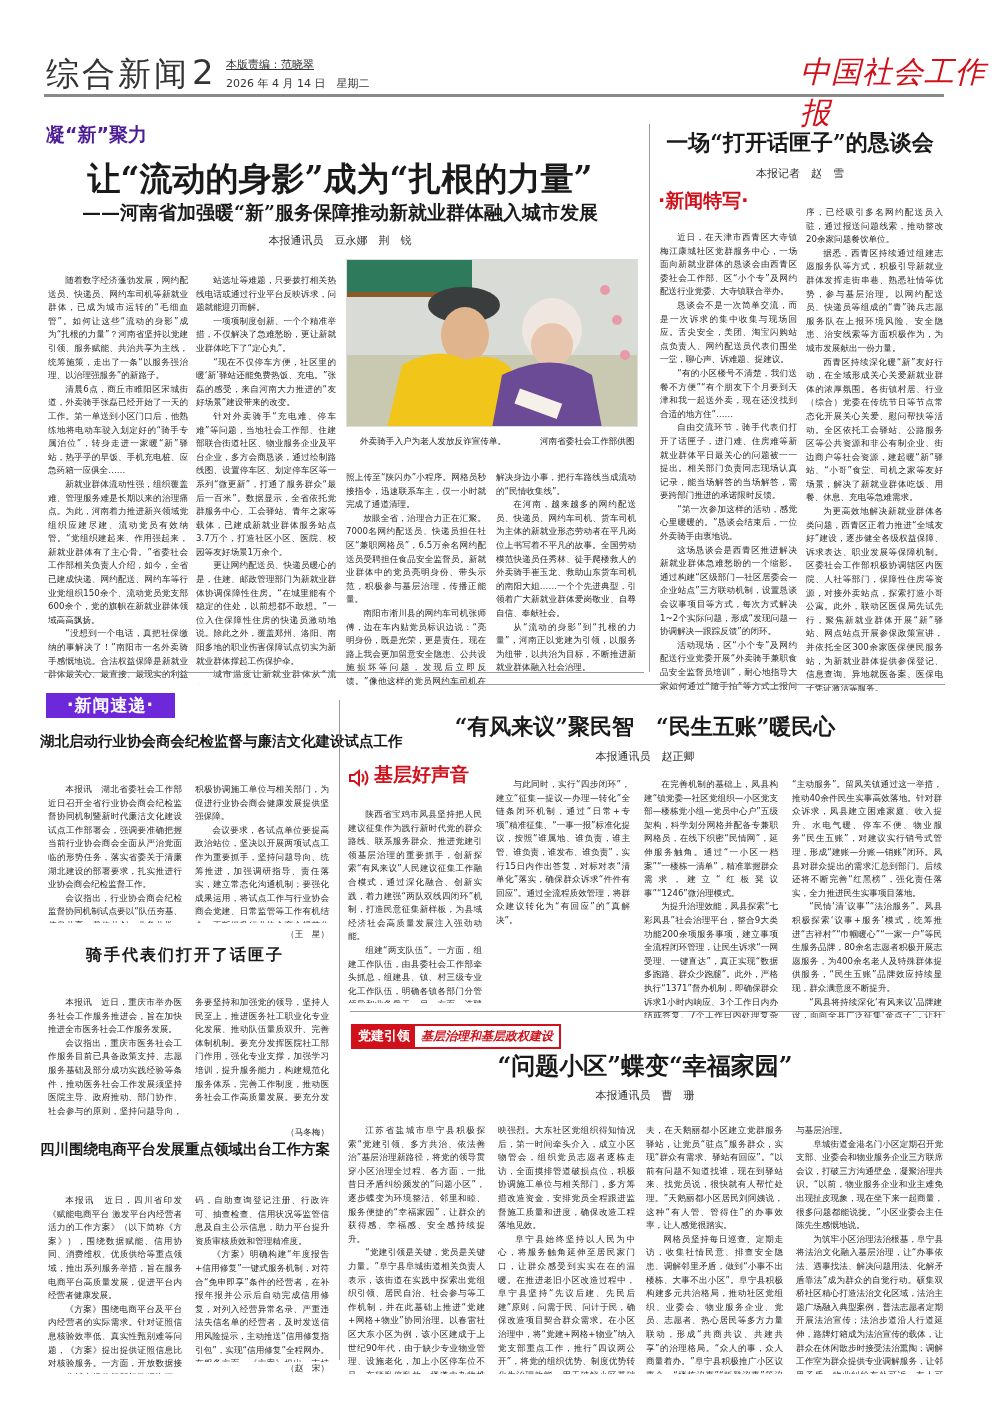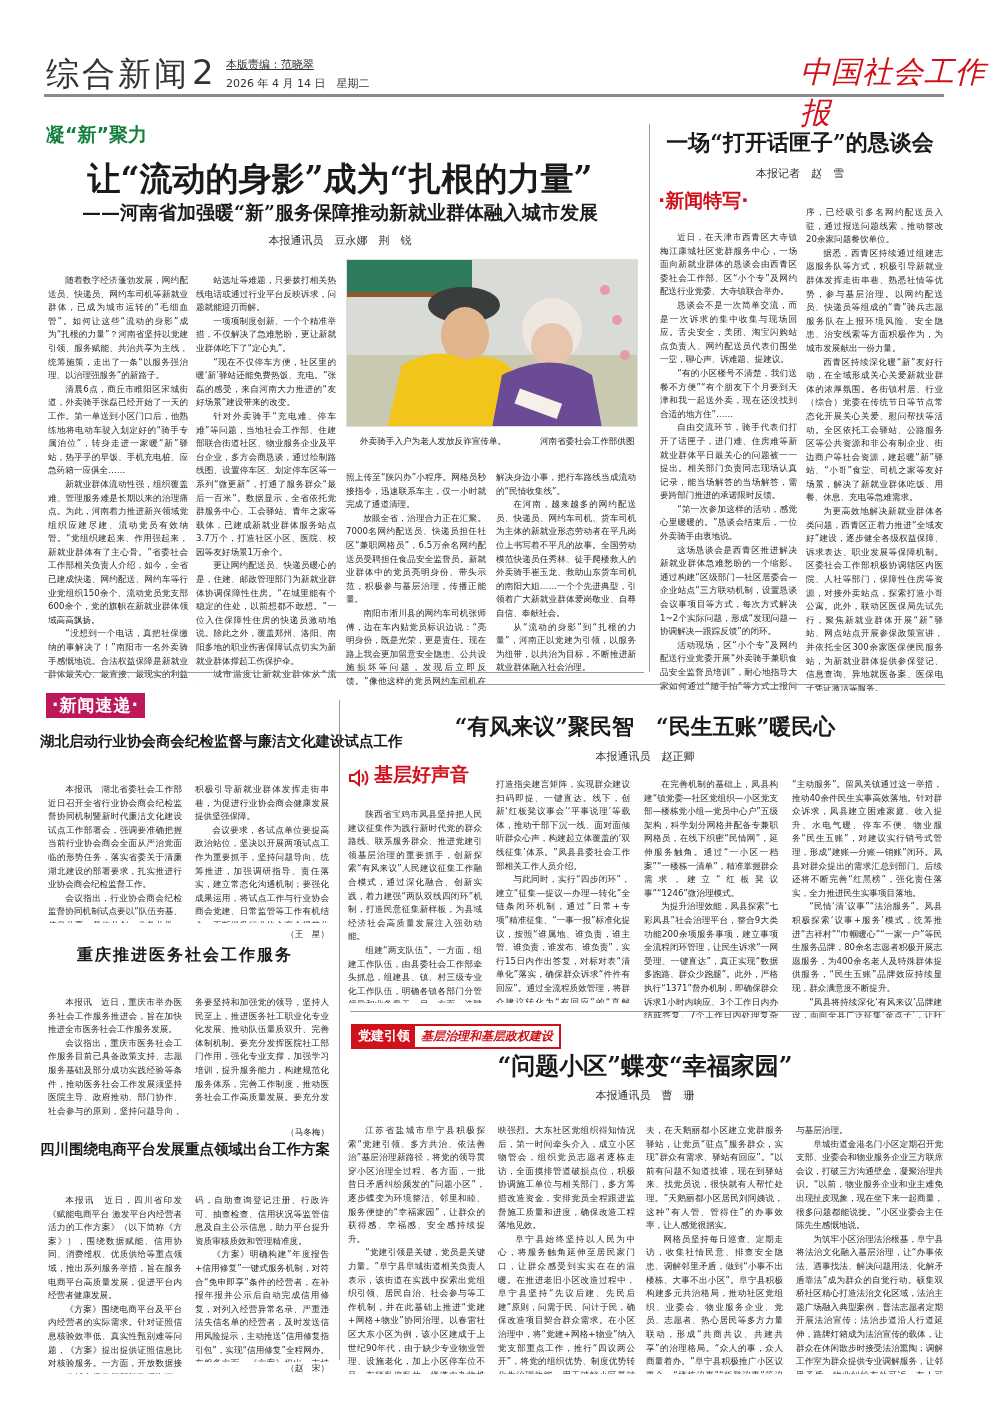--- a/index.html
+++ b/index.html
@@ -10,31 +10,31 @@
 
   
   .section-name { left: 46px; top: 52px; font-size: 33px; letter-spacing: 3px; color: #333; font-family: "DejaVu Sans", sans-serif; }
   .page-num { left: 192px; top: 52px; font-size: 34px; color: #333; }
   .editor { left: 226px; top: 57px; font-size: 11px; color: #333; text-decoration: underline; }
   .date { left: 226px; top: 76px; font-size: 11px; color: #333; }
   .paper-logo { left: 800px; top: 52px; font-size: 30px; color: #d0101a; font-family: "DejaVu Serif", serif; font-style: italic; letter-spacing: 1px; }
   .mast-rule { left: 44px; top: 94px; width: 900px; height: 3px; background: #8a8a8a; }
 
   
-  .kicker { color: #15803d; font-weight: bold; font-size: 19px; }
+  .kicker { color: #4c1d95; font-weight: bold; font-size: 19px; }
   .headline { font-family: "DejaVu Serif", serif; font-weight: bold; color: #1a1a1a; text-align: center; white-space: nowrap; }
   .byline { font-size: 11px; color: #333; text-align: center; }
   .col { font-size: 8.6px; line-height: 13.6px; color: #2a2a2a; text-align: justify; overflow: hidden; margin-top: 16px; }
   .col p { text-indent: 2em; }
   .sig { text-align: right; }
 
   .vrule { background: #9a9a9a; width: 1px; }
   .hrule { background: #9a9a9a; height: 1px; }
 
-  .red-tag { background: #be185d; color: #fff; font-weight: bold; font-size: 17px; padding: 1px 6px; letter-spacing: 1px; }
+  .red-tag { background: #6d28d9; color: #fff; font-weight: bold; font-size: 17px; padding: 1px 21px; letter-spacing: 1px; }
   .red-label { color: #d0101a; font-weight: bold; font-size: 19px; }
 
   .photo { overflow: hidden; border: 1px solid #ddd; }
   .caption { font-size: 8.6px; color: #222; }
 
   .party-tag { display: flex; border: 2px solid #d0101a; }
   .party-tag .left { background: #d0101a; color: #fff; font-weight: bold; font-size: 13px; padding: 1px 5px; }
   .party-tag .right { color: #d0101a; font-size: 12px; padding: 2px 6px; font-style: italic; font-family: "DejaVu Serif", serif; font-weight: bold; }
 </style>
 </head>
@@ -128,26 +128,26 @@
 <div class="abs hrule" style="left:440px; top:684px; width:505px;"></div>
 
 <div class="abs red-tag" style="left:46px; top:693px;">·新闻速递·</div>
 
 <div class="abs headline" style="left:40px; top:732px; width:290px; font-size:14.5px;">湖北启动行业协会商会纪检监督与廉洁文化建设试点工作</div>
 <div class="abs col" style="left:48px; top:767px; width:134px; height:140px;">
   <p>本报讯　湖北省委社会工作部近日召开全省行业协会商会纪检监督协同机制暨新时代廉洁文化建设试点工作部署会，强调要准确把握当前行业协会商会全面从严治党面临的形势任务，落实省委关于清廉湖北建设的部署要求，扎实推进行业协会商会纪检监督工作。</p>
   <p>会议指出，行业协会商会纪检监督协同机制试点要以“队伍夯基、信息共享、载体共创、业务共学、问题共治”“五共协同”为重点，推动行业协会商会纪检监督工作规范化、标准化、常态化水平提升。新时代廉洁文化建设要聚焦以文化人、以文养廉，充</p>
 </div>
 <div class="abs col" style="left:195px; top:767px; width:134px; height:140px;">
-  <p style="text-indent:0">积极引导新就业群体发挥走街串巷，为促进行业协会商会健康发展提供坚强保障。</p>
+  <p style="text-indent:0">积极协调施工单位与相关部门，为促进行业协会商会健康发展提供坚强保障。</p>
   <p>会议要求，各试点单位要提高政治站位，坚决以开展两项试点工作为重要抓手，坚持问题导向、统筹推进，加强调研指导、责任落实，建立常态化沟通机制；要强化成果运用，将试点工作与行业协会商会党建、日常监管等工作有机结合，不断提升行业协会商会规范化建设水平，推动形成风清气正的良好环境，促进行业协会商会健康发展。</p>
 </div>
 <div class="abs col sig" style="left:195px; top:912px; width:134px; height:14px;">（王　星）</div>
 
-<div class="abs headline" style="left:40px; top:945px; width:290px; font-size:16px; letter-spacing:2px;">重庆推进医务社会工作服务</div>
+<div class="abs headline" style="left:40px; top:945px; width:290px; font-size:16px; letter-spacing:2px;">骑手代表们打开了话匣子</div>
 <div class="abs col" style="left:48px; top:980px; width:134px; height:122px;">
   <p>本报讯　近日，重庆市举办医务社会工作服务推进会，旨在加快推进全市医务社会工作服务发展。</p>
   <p>会议指出，重庆市医务社会工作服务目前已具备政策支持、志愿服务基础及部分成功实践经验等条件，推动医务社会工作发展须坚持医院主导、政府推动、部门协作、社会参与的原则，坚持问题导向，聚焦患者需求，在依托医院社工部门开展服务的同时，积极引入社会力量，形成多元参与、协同发力的工作格局，为广大患者提供全方位社会支持。</p>
 
 </div>
 <div class="abs col" style="left:195px; top:980px; width:134px; height:108px;">
   <p style="text-indent:0">务要坚持和加强党的领导，坚持人民至上，推进医务社工职业化专业化发展、推动队伍量质双升、完善体制机制。要充分发挥医院社工部门作用，强化专业支撑，加强学习培训，提升服务能力，构建规范化服务体系，完善工作制度，推动医务社会工作高质量发展。要充分发挥典型引领带动、搭建交流互动平台，为事业发展营造良好氛围。</p>
 </div>
 <div class="abs col sig" style="left:195px; top:1110px; width:134px; height:14px;">（马冬梅）</div>
 
@@ -177,21 +177,20 @@
   </span>
   <span class="red-label" style="margin-left:4px;">基层好声音</span>
 </div>
 
 <div class="abs col" style="left:348px; top:792px; width:134px; height:195px;">
   <p>陕西省宝鸡市凤县坚持把人民建议征集作为践行新时代党的群众路线、联系服务群众、推进党建引领基层治理的重要抓手，创新探索“有风来议”人民建议征集工作融合模式，通过深化融合、创新实践，着力建强“两队双线四闭环”机制，打造民意征集新样板，为县域经济社会高质量发展注入强劲动能。</p>
   <p>组建“两支队伍”。一方面，组建工作队伍，由县委社会工作部牵头抓总，组建县、镇、村三级专业化工作队伍，明确各镇各部门分管领导和业务骨干。另一方面，选聘首席民情员，在各个镇、村、社区设立70余个首席员，选聘镇、村两级人民建议首席员，将工作触角延伸至基层末梢。</p>
 
 </div>
 <div class="abs col" style="left:496px; top:762px; width:134px; height:225px;">
-  <p style="text-indent:0">打造指尖建言矩阵，实现群众建议扫码即提、一键直达。线下，创新‘红板凳议事会’‘平事说理’等载体，推动干部下沉一线、面对面倾听群众心声，构建起立体覆盖的‘双线征集’体系。”凤县县委社会工作部相关工作人员介绍。</p>
   <p>与此同时，实行“四步闭环”，建立“征集—提议—办理—转化”全链条闭环机制，通过“日常+专项”精准征集、“一事一报”标准化提议，按照“谁属地、谁负责，谁主管、谁负责，谁发布、谁负责”，实行15日内作出答复，对标对表“清单化”落实，确保群众诉求“件件有回应”。通过全流程质效管理，将群众建议转化为“有回应”的“真解决”。</p>
 
 </div>
 <div class="abs col" style="left:644px; top:762px; width:134px; height:240px;">
   <p>在完善机制的基础上，凤县构建“镇党委—社区党组织—小区党支部—楼栋党小组—党员中心户”五级架构，科学划分网格并配备专兼职网格员，在线下织密“民情网”，延伸服务触角。通过“一小区一档案”“一楼栋一清单”，精准掌握群众需求，建立“红板凳议事”“1246”微治理模式。</p>
   <p>为提升治理效能，凤县探索“七彩凤县”社会治理平台，整合9大类功能200余项服务事项，建立事项全流程闭环管理，让民生诉求“一网受理、一键直达”，真正实现“数据多跑路、群众少跑腿”。此外，严格执行“1371”督办机制，即确保群众诉求1小时内响应、3个工作日内办结或答复、7个工作日内处理复杂问题，每月进行1次通报。</p>
 
 </div>
 <div class="abs col" style="left:792px; top:762px; width:150px; height:240px;">
   <p style="text-indent:0">“主动服务”。留凤关镇通过这一举措，推动40余件民生实事高效落地。针对群众诉求，凤县建立困难家庭、收入提升、水电气暖、停车不便、物业服务“民生五账”，对建议实行销号式管理，形成“建账—分账—销账”闭环。凤县对群众提出的需求汇总到部门。后续还将不断完善“红黑榜”，强化责任落实，全力推进民生实事项目落地。</p>

